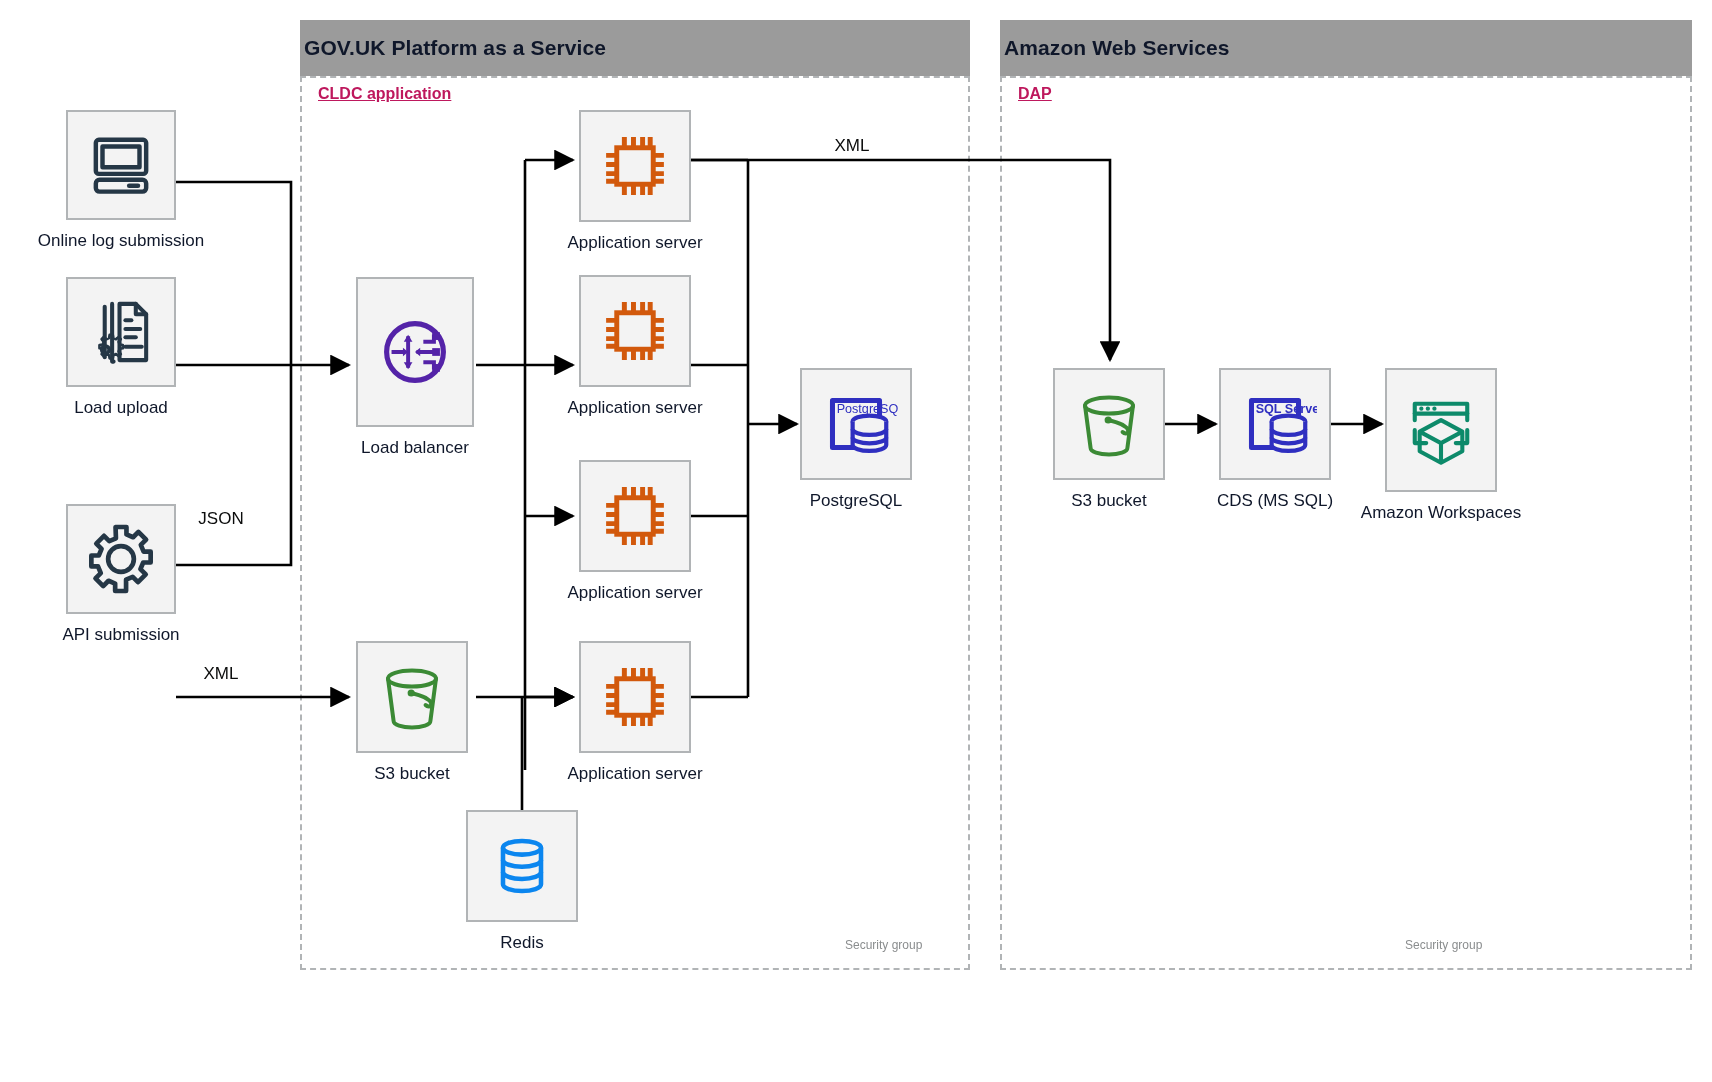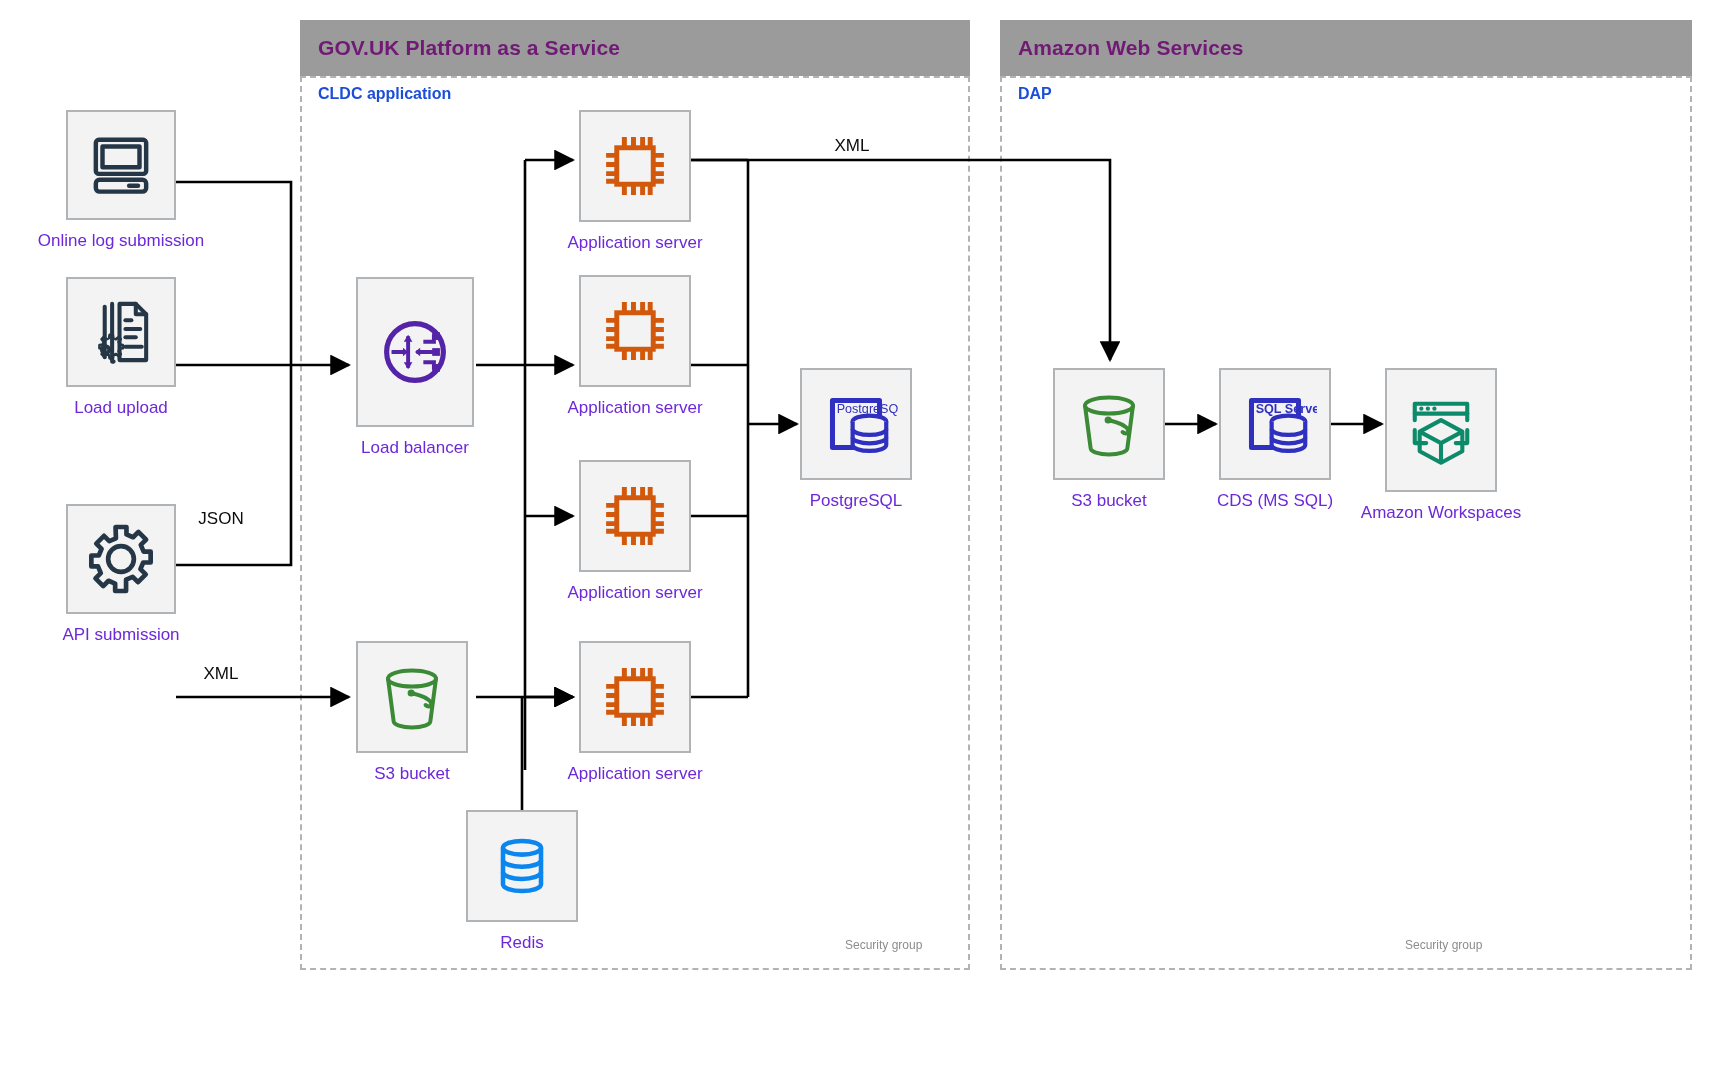--- a/index.html
+++ b/index.html
@@ -9,41 +9,42 @@
     color:#0b0c0c;
     position:relative;
     overflow:hidden;
   }
   #stage{position:absolute;left:0;top:0;width:1712px;height:1082px;}
 
   
   .group-header{
     position:absolute;
     background:#9b9b9b;
-    color:#701a75;
+    color:#0f172a;
     font-weight:bold;
     font-size:21px;
     display:flex;
     align-items:center;
-    padding-left:18px;
+    padding-left:4px;
     box-sizing:border-box;
     letter-spacing:.1px;
   }
   
   .dashed-box{
     position:absolute;
     border:2px dashed #b1b4b6;
     box-sizing:border-box;
     background:transparent;
   }
   .subgroup-label{
     position:absolute;
     font-weight:bold;
     font-size:16px;
-    color:#1d4ed8;
+    color:#be185d;
+    text-decoration:underline;
   }
   .secgroup-label{
     position:absolute;
     font-size:12px;
     color:#8a8d8e;
   }
 
   
   .node{position:absolute;}
   .node .tile{
@@ -52,21 +53,21 @@
     border:2px solid #b1b4b6;
     box-sizing:border-box;
     display:flex;align-items:center;justify-content:center;
   }
   .node .caption{
     position:absolute;
     left:50%;
     transform:translateX(-50%);
     white-space:nowrap;
     font-size:17px;
-    color:#6d28d9;
+    color:#0f172a;
     top:calc(100% + 11px);
   }
   svg{display:block;}
 
   
   #edges{position:absolute;left:0;top:0;width:1712px;height:1082px;pointer-events:none;}
   .edge-label{
     position:absolute;
     font-size:17px;
     color:#0b0c0c;

